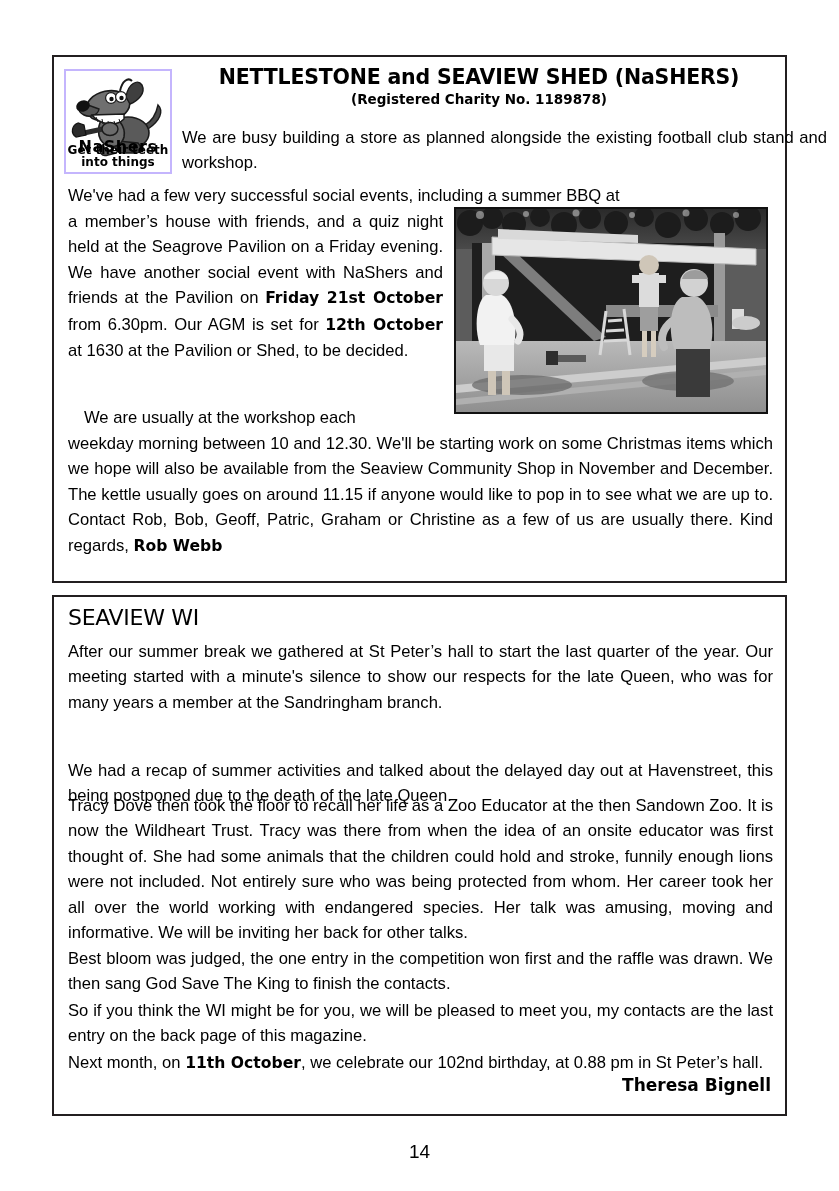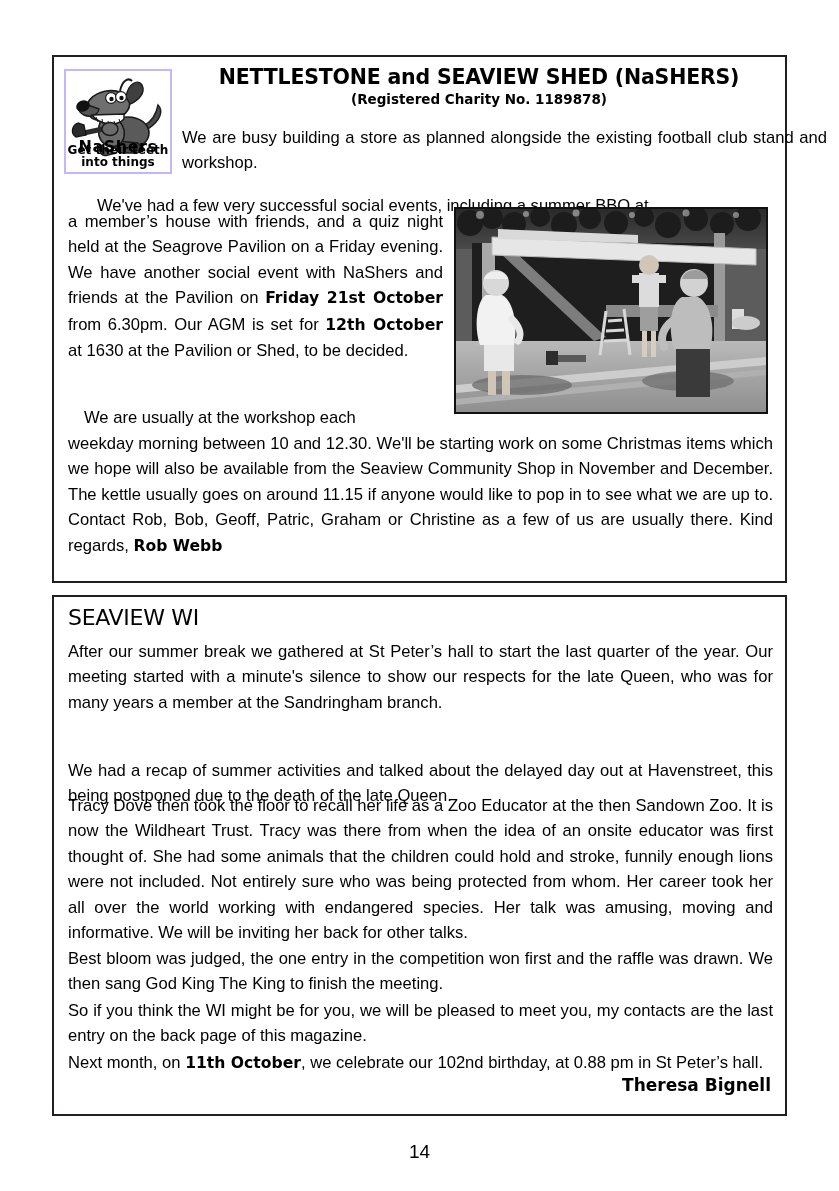--- a/index.html
+++ b/index.html
@@ -123,23 +123,22 @@
   #nashers-intro {
     position: absolute;
     left: 128px;
     top: 68px;
     width: 645px;
   }
 
   #nashers-p2 {
     position: absolute;
     left: 14px;
-    top: 136px;
+    top: 126px;
     width: 716px;
-    margin-left: 29px;
   }
 
   #nashers-col {
     position: absolute;
     left: 14px;
     top: 152px;
     width: 375px;
   }
 
   #nashers-p3 {
@@ -386,21 +385,21 @@
     <p class="body-text" id="nashers-rest"><span>weekday morning between 10 and 12.30. We'll be starting work on some Christmas items which we hope will also be available from the Seaview Community Shop in November and   December. The kettle usually goes on around 11.15 if anyone would like to pop in to see what we are up to. Contact Rob, Bob, Geoff, Patric, Graham or Christine as a few of us are usually there. Kind regards, </span><b>Rob Webb</b></p>
   </div>
 
   <div class="panel" id="panel-wi">
 
     <div id="wi-title">SEAVIEW WI</div>
 
     <p class="body-text wi-para" id="wi-p1">After our summer break we gathered at St Peter’s hall to start the last quarter of the year. Our meeting started with a minute's silence to show our respects for the late Queen, who was for many years a member at the Sandringham branch.</p>
     <p class="body-text wi-para" id="wi-p2">We had a recap of summer activities and talked about the delayed day out at Havenstreet, this being postponed due to the death of the late Queen.</p>
     <p class="body-text wi-para" id="wi-p3">Tracy Dove then took the floor to recall her life as a Zoo Educator at the then Sandown Zoo. It is now the Wildheart Trust. Tracy was there from when the idea of an onsite educator was first thought of. She had some animals that the children could hold and stroke, funnily enough lions were not included. Not entirely sure who was being protected from whom. Her career took her all over the world working with endangered species. Her talk was amusing, moving and informative. We will be inviting her back for other talks.</p>
-    <p class="body-text wi-para" id="wi-p4">Best bloom was judged, the one entry in the competition won first and the raffle was drawn. We then sang God King The King to finish the meeting.</p>
+    <p class="body-text wi-para" id="wi-p4">Best bloom was judged, the one entry in the competition won first and the raffle was drawn. We then sang God Save The King to finish the contacts.</p>
     <p class="body-text wi-para" id="wi-p5">So if you think the WI might be for you, we will be pleased to meet you, my contacts are the last entry on the back page of this magazine.</p>
     <p class="body-text wi-para" id="wi-p6"><span>Next month, on </span><b>11th October</b><span>, we celebrate our 102nd birthday, at 0.88 pm in St Peter’s hall.</span></p>
     <div id="wi-sign">Theresa Bignell</div>
   </div>
 
   <div id="page-number">14</div>
 
 </div>
 
 </body></html>

